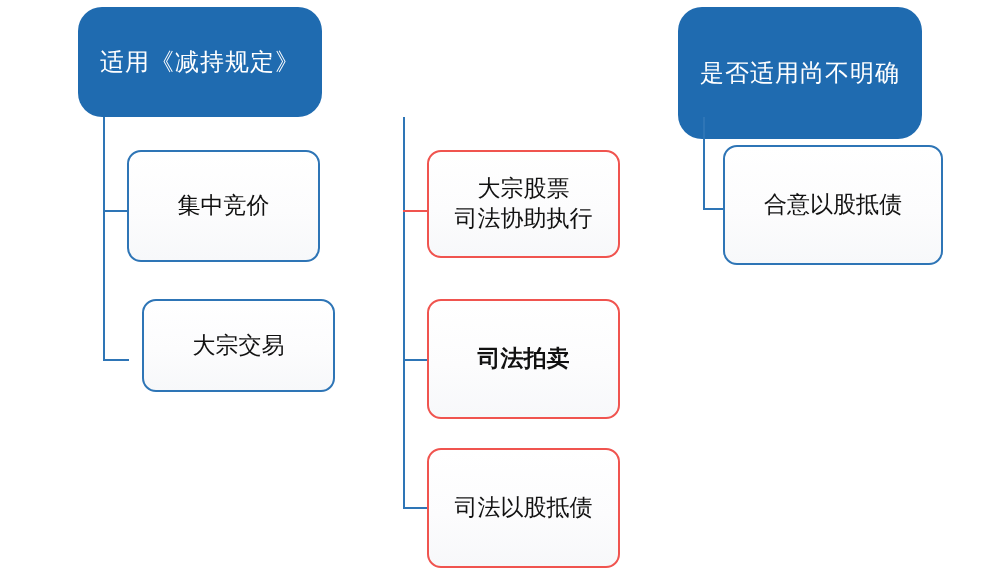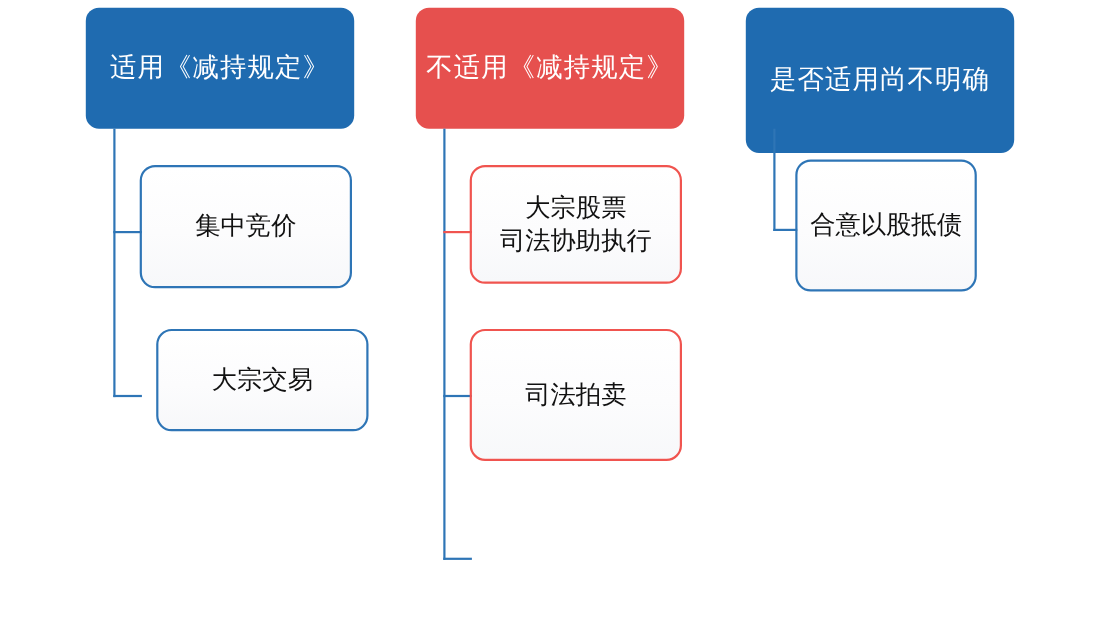--- a/index.html
+++ b/index.html
@@ -15,21 +15,21 @@
     width: 1000px;
     height: 572px;
     background: #ffffff;
     overflow: hidden;
   }
 
   
   .hdr {
     position: absolute;
     box-sizing: border-box;
-    border-radius: 12px;
+    border-radius: 24px;
     display: flex;
     align-items: center;
     justify-content: center;
     color: #ffffff;
     font-size: 24px;
     letter-spacing: 1px;
     line-height: 1.25;
     text-align: center;
     white-space: pre-line;
   }
@@ -73,31 +73,31 @@
 
   <div class="hdr blue" style="left:78px; top:7px; width:244px; height:110px;">适用《减持规定》</div>
 
   <div class="vline c-blue" style="left:103px; top:117px; height:244px;"></div>
   <div class="hline c-blue" style="left:103px; top:210px; width:26px;"></div>
   <div class="hline c-blue" style="left:103px; top:359px; width:26px;"></div>
 
   <div class="node blue" style="left:127px; top:150px; width:193px; height:112px;">集中竞价</div>
   <div class="node blue" style="left:142px; top:299px; width:193px; height:93px;">大宗交易</div>
 
-  <div class="hdr red" style="left:378px; top:7px; width:244px; height:110px;">不适用《减持规定》</div>
 
   <div class="vline c-blue" style="left:403px; top:117px; height:392px;"></div>
   <div class="hline c-red" style="left:403px; top:210px; width:26px;"></div>
   <div class="hline c-blue" style="left:403px; top:359px; width:26px;"></div>
   <div class="hline c-blue" style="left:403px; top:507px; width:26px;"></div>
 
   <div class="node red" style="left:427px; top:150px; width:193px; height:108px;">大宗股票
 司法协助执行</div>
-  <div class="node red" style="left:427px; top:299px; width:193px; height:120px;">司法拍卖</div>
+  <div class="node red" style="left:427px; top:299px; width:193px; height:120px;font-weight:bold;">司法拍卖</div>
+  <div class="node red" style="left:427px; top:448px; width:193px; height:120px;">司法以股抵债</div>
 
   <div class="hdr blue" style="left:678px; top:7px; width:244px; height:132px;">是否适用尚不明确</div>
 
   <div class="vline c-blue" style="left:703px; top:117px; height:93px;"></div>
   <div class="hline c-blue" style="left:703px; top:208px; width:22px;"></div>
 
-  <div class="node blue" style="left:723px; top:145px; width:165px; height:120px;">合意以股抵债</div>
+  <div class="node blue" style="left:723px; top:145px; width:220px; height:120px;">合意以股抵债</div>
 
 </div>
 
 </body></html>

